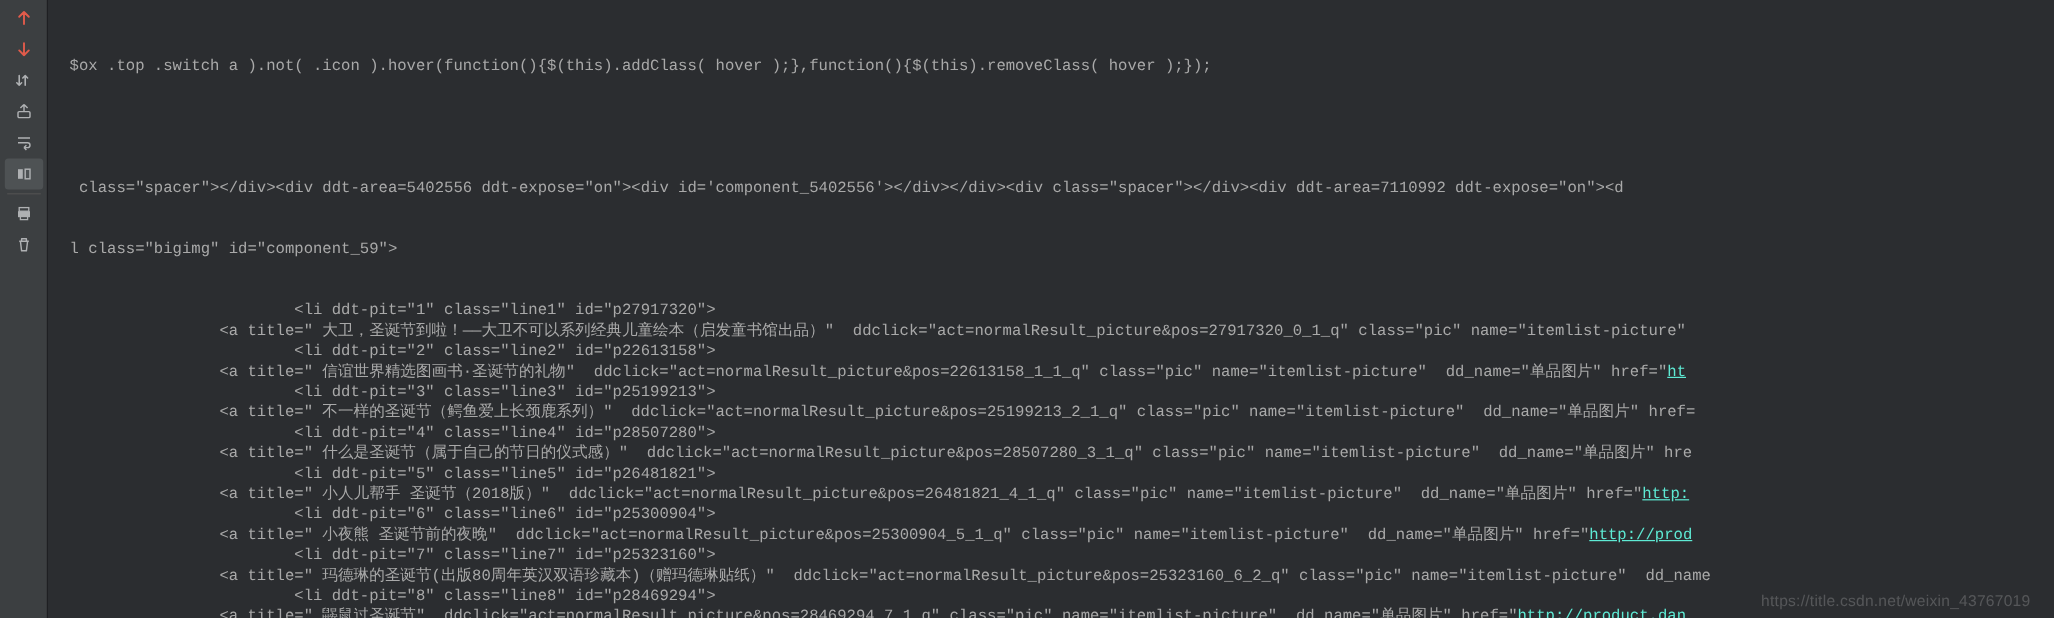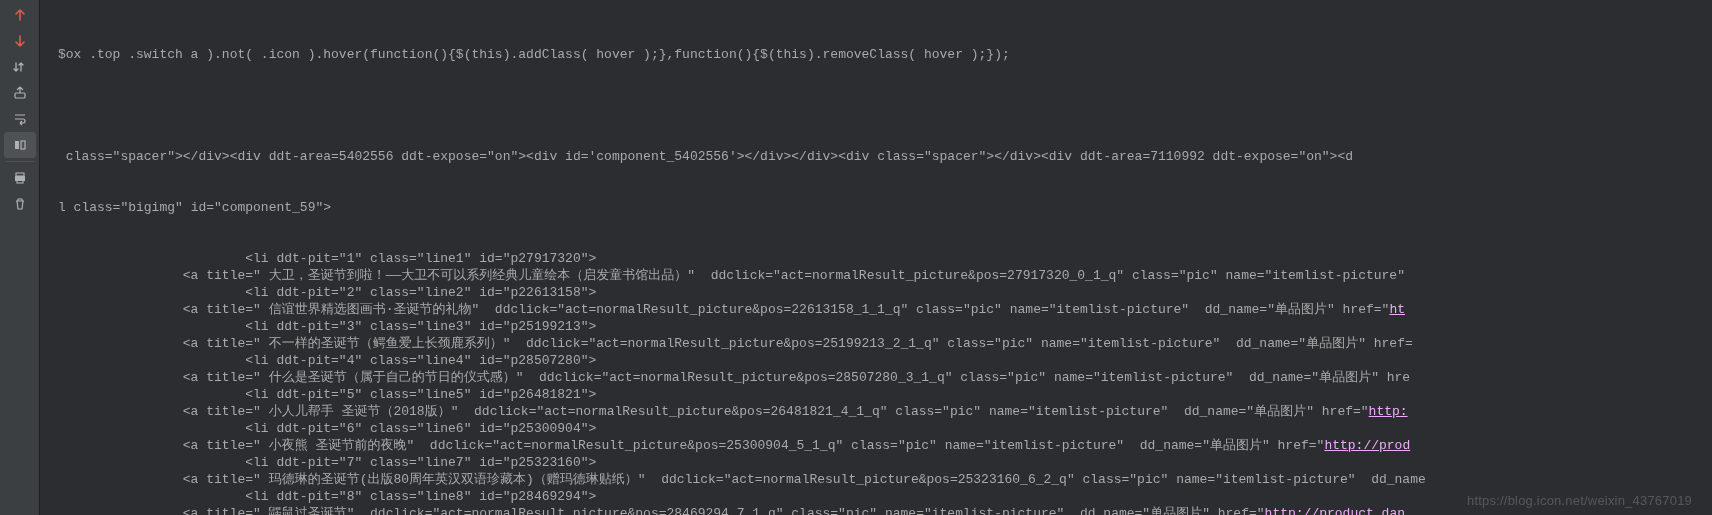--- a/index.html
+++ b/index.html
@@ -28,21 +28,21 @@
   .editor {
     flex: 1 1 auto;
     position: relative;
     padding: 12px 0 0 18px;
     white-space: pre;
     line-height: 17px;
     overflow: hidden;
     color: #a9a9a9;
   }
   .row { height: 17px; }
-  .link-val  { color: #f0abfc; text-decoration: underline; }
+  .link-val  { color: #5eead4; text-decoration: underline; }
   .watermark {
     position: absolute;
     right: 20px;
     bottom: 6px;
     font-family: Arial, sans-serif;
     font-size: 13px;
     color: rgba(210,210,210,0.25);
     letter-spacing: 0.2px;
   }
 </style>
@@ -96,14 +96,14 @@
       </svg>
   </div>
 </div>
 
 <div class="editor">
   <div class="row">$ox .top .switch a ).not( .icon ).hover(function(){$(this).addClass( hover );},function(){$(this).removeClass( hover );});</div>
   <div class="row"> </div>
   <div class="row"> class="spacer"&gt;&lt;/div&gt;&lt;div ddt-area=5402556 ddt-expose="on"&gt;&lt;div id='component_5402556'&gt;&lt;/div&gt;&lt;/div&gt;&lt;div class="spacer"&gt;&lt;/div&gt;&lt;div ddt-area=7110992 ddt-expose="on"&gt;&lt;d</div>
   <div class="row"><span>l </span><span>class="bigimg" id="component_59"&gt;</span></div>
   <div id="items-mount"><div class="row">                        &lt;li ddt-pit="1" class="line1" id="p27917320"&gt;</div><div class="row"><span>                &lt;a title=" 大卫，圣诞节到啦！——大卫不可以系列经典儿童绘本（启发童书馆出品）"  ddclick="act=normalResult_picture&amp;pos=27917320_0_1_q" class="pic" name="itemlist-picture"</span></div><div class="row">                        &lt;li ddt-pit="2" class="line2" id="p22613158"&gt;</div><div class="row"><span>                &lt;a title=" 信谊世界精选图画书·圣诞节的礼物"  ddclick="act=normalResult_picture&amp;pos=22613158_1_1_q" class="pic" name="itemlist-picture"  dd_name="单品图片" href="</span><span class="link-val">ht</span></div><div class="row">                        &lt;li ddt-pit="3" class="line3" id="p25199213"&gt;</div><div class="row"><span>                &lt;a title=" 不一样的圣诞节（鳄鱼爱上长颈鹿系列）"  ddclick="act=normalResult_picture&amp;pos=25199213_2_1_q" class="pic" name="itemlist-picture"  dd_name="单品图片" href=</span></div><div class="row">                        &lt;li ddt-pit="4" class="line4" id="p28507280"&gt;</div><div class="row"><span>                &lt;a title=" 什么是圣诞节（属于自己的节日的仪式感）"  ddclick="act=normalResult_picture&amp;pos=28507280_3_1_q" class="pic" name="itemlist-picture"  dd_name="单品图片" hre</span></div><div class="row">                        &lt;li ddt-pit="5" class="line5" id="p26481821"&gt;</div><div class="row"><span>                &lt;a title=" 小人儿帮手 圣诞节（2018版）"  ddclick="act=normalResult_picture&amp;pos=26481821_4_1_q" class="pic" name="itemlist-picture"  dd_name="单品图片" href="</span><span class="link-val">http:</span></div><div class="row">                        &lt;li ddt-pit="6" class="line6" id="p25300904"&gt;</div><div class="row"><span>                &lt;a title=" 小夜熊 圣诞节前的夜晚"  ddclick="act=normalResult_picture&amp;pos=25300904_5_1_q" class="pic" name="itemlist-picture"  dd_name="单品图片" href="</span><span class="link-val">http://prod</span></div><div class="row">                        &lt;li ddt-pit="7" class="line7" id="p25323160"&gt;</div><div class="row"><span>                &lt;a title=" 玛德琳的圣诞节(出版80周年英汉双语珍藏本)（赠玛德琳贴纸）"  ddclick="act=normalResult_picture&amp;pos=25323160_6_2_q" class="pic" name="itemlist-picture"  dd_name</span></div><div class="row">                        &lt;li ddt-pit="8" class="line8" id="p28469294"&gt;</div><div class="row"><span>                &lt;a title=" 鼹鼠过圣诞节"  ddclick="act=normalResult_picture&amp;pos=28469294_7_1_q" class="pic" name="itemlist-picture"  dd_name="单品图片" href="</span><span class="link-val">http://product.dan</span></div><div class="row">                        &lt;li ddt-pit="9" class="line9" id="p23382731"&gt;</div></div>
-  <div class="watermark">https://blog.icon.net/weixin_43767019</div>
+  <div class="watermark">https://title.csdn.net/weixin_43767019</div>
 </div>
 
 </body></html>

